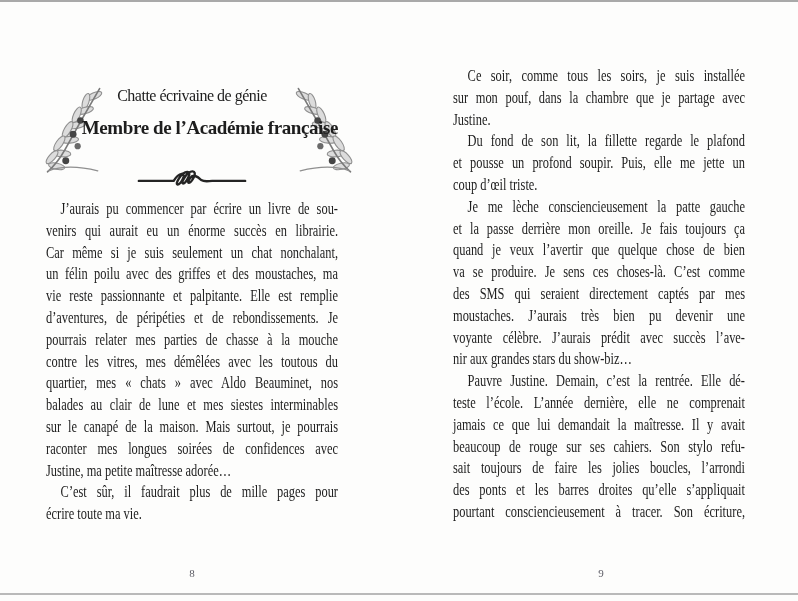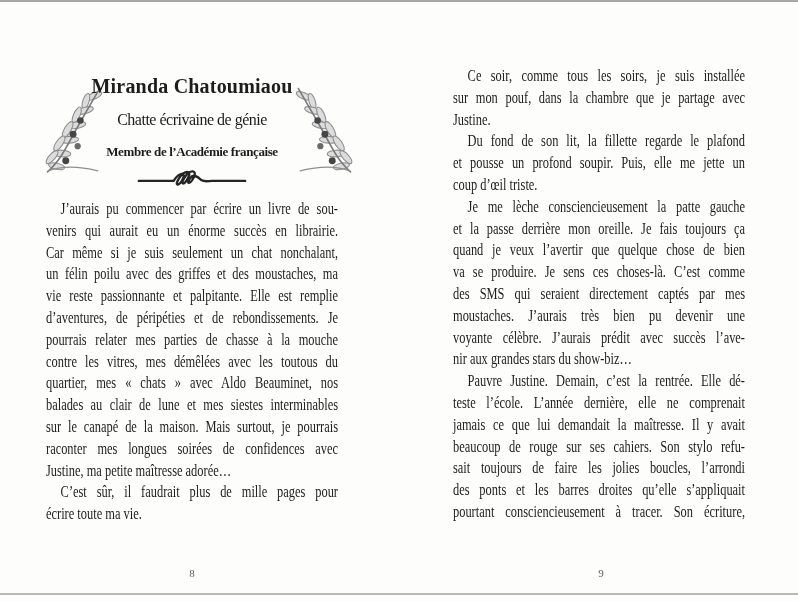--- a/index.html
+++ b/index.html
@@ -22,22 +22,22 @@
   }
   .author-name{
     font-size:20px;font-weight:bold;line-height:24px;margin:0;
     letter-spacing:0.2px;
   }
   .author-subtitle{
     font-size:16px;line-height:18px;
     margin:13px 0 0 0;letter-spacing:-0.5px;
   }
   .author-affiliation{
-    font-size:13px;font-weight:bold;line-height:17px;
-    margin:14px 0 0 0;letter-spacing:-0.4px;
+    font-size:19px;font-weight:bold;line-height:17px;
+    margin:14px 0 0 0;letter-spacing:-0.4px;text-align:right;
   }
   .branch{position:absolute;width:78px;height:96px;}
   .branch.left{left:35px;top:84px;}
   .branch.right{left:285px;top:84px;transform:scaleX(-1);}
   .divider{position:absolute;left:134px;top:169px;width:116px;height:22px;}
 
   
   .page-body{
     position:absolute;width:400px;
     transform:scaleX(0.73);transform-origin:0 0;
@@ -111,21 +111,20 @@
       <path d="M12,95 C28,89 46,90 66,95" fill="none" stroke="#8f8f8f" stroke-width="1.4" stroke-linecap="round"></path>
       <g fill="#454545">
         <circle cx="47" cy="40" r="3.6"></circle>
         <circle cx="39" cy="55" r="3.8"></circle>
         <circle cx="44" cy="68" r="3.4" fill="#6a6a6a"></circle>
         <circle cx="31" cy="84" r="3.8"></circle>
       </g>
     </svg>
 
     <header class="header-block">
-      <h1 class="author-name">Miranda Chatoumiaou</h1>
       <p class="author-subtitle">Chatte écrivaine de génie</p>
       <p class="author-affiliation">Membre de l’Académie française</p>
     </header>
 
     <svg class="divider" viewBox="0 0 120 24" aria-hidden="true">
       <path d="M2,13 H40 C46,3 54,3 50,11 C46,19 40,19 46,10 C52,1 60,1 56,9 C52,18 46,18 52,9 C58,0 66,1 62,9 C58,17 53,17 58,10 C61,5 66,8 70,12 C74,14.5 78,13 82,13 H118" fill="none" stroke="#242424" stroke-width="2.6" stroke-linecap="round" stroke-linejoin="round"></path>
     </svg>
 
     <div class="page-body left-col">
       <div class="para">

